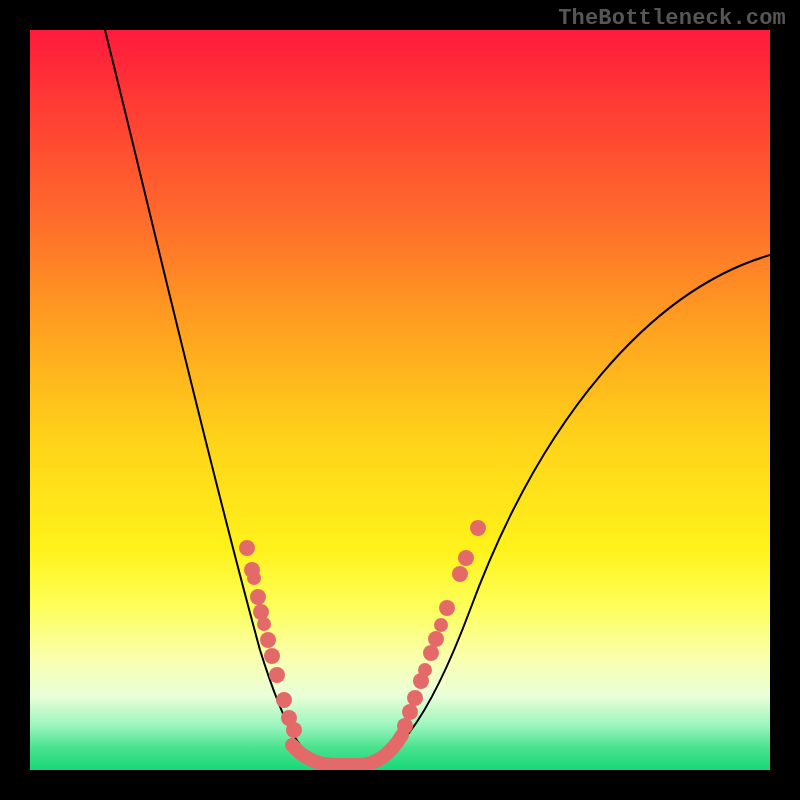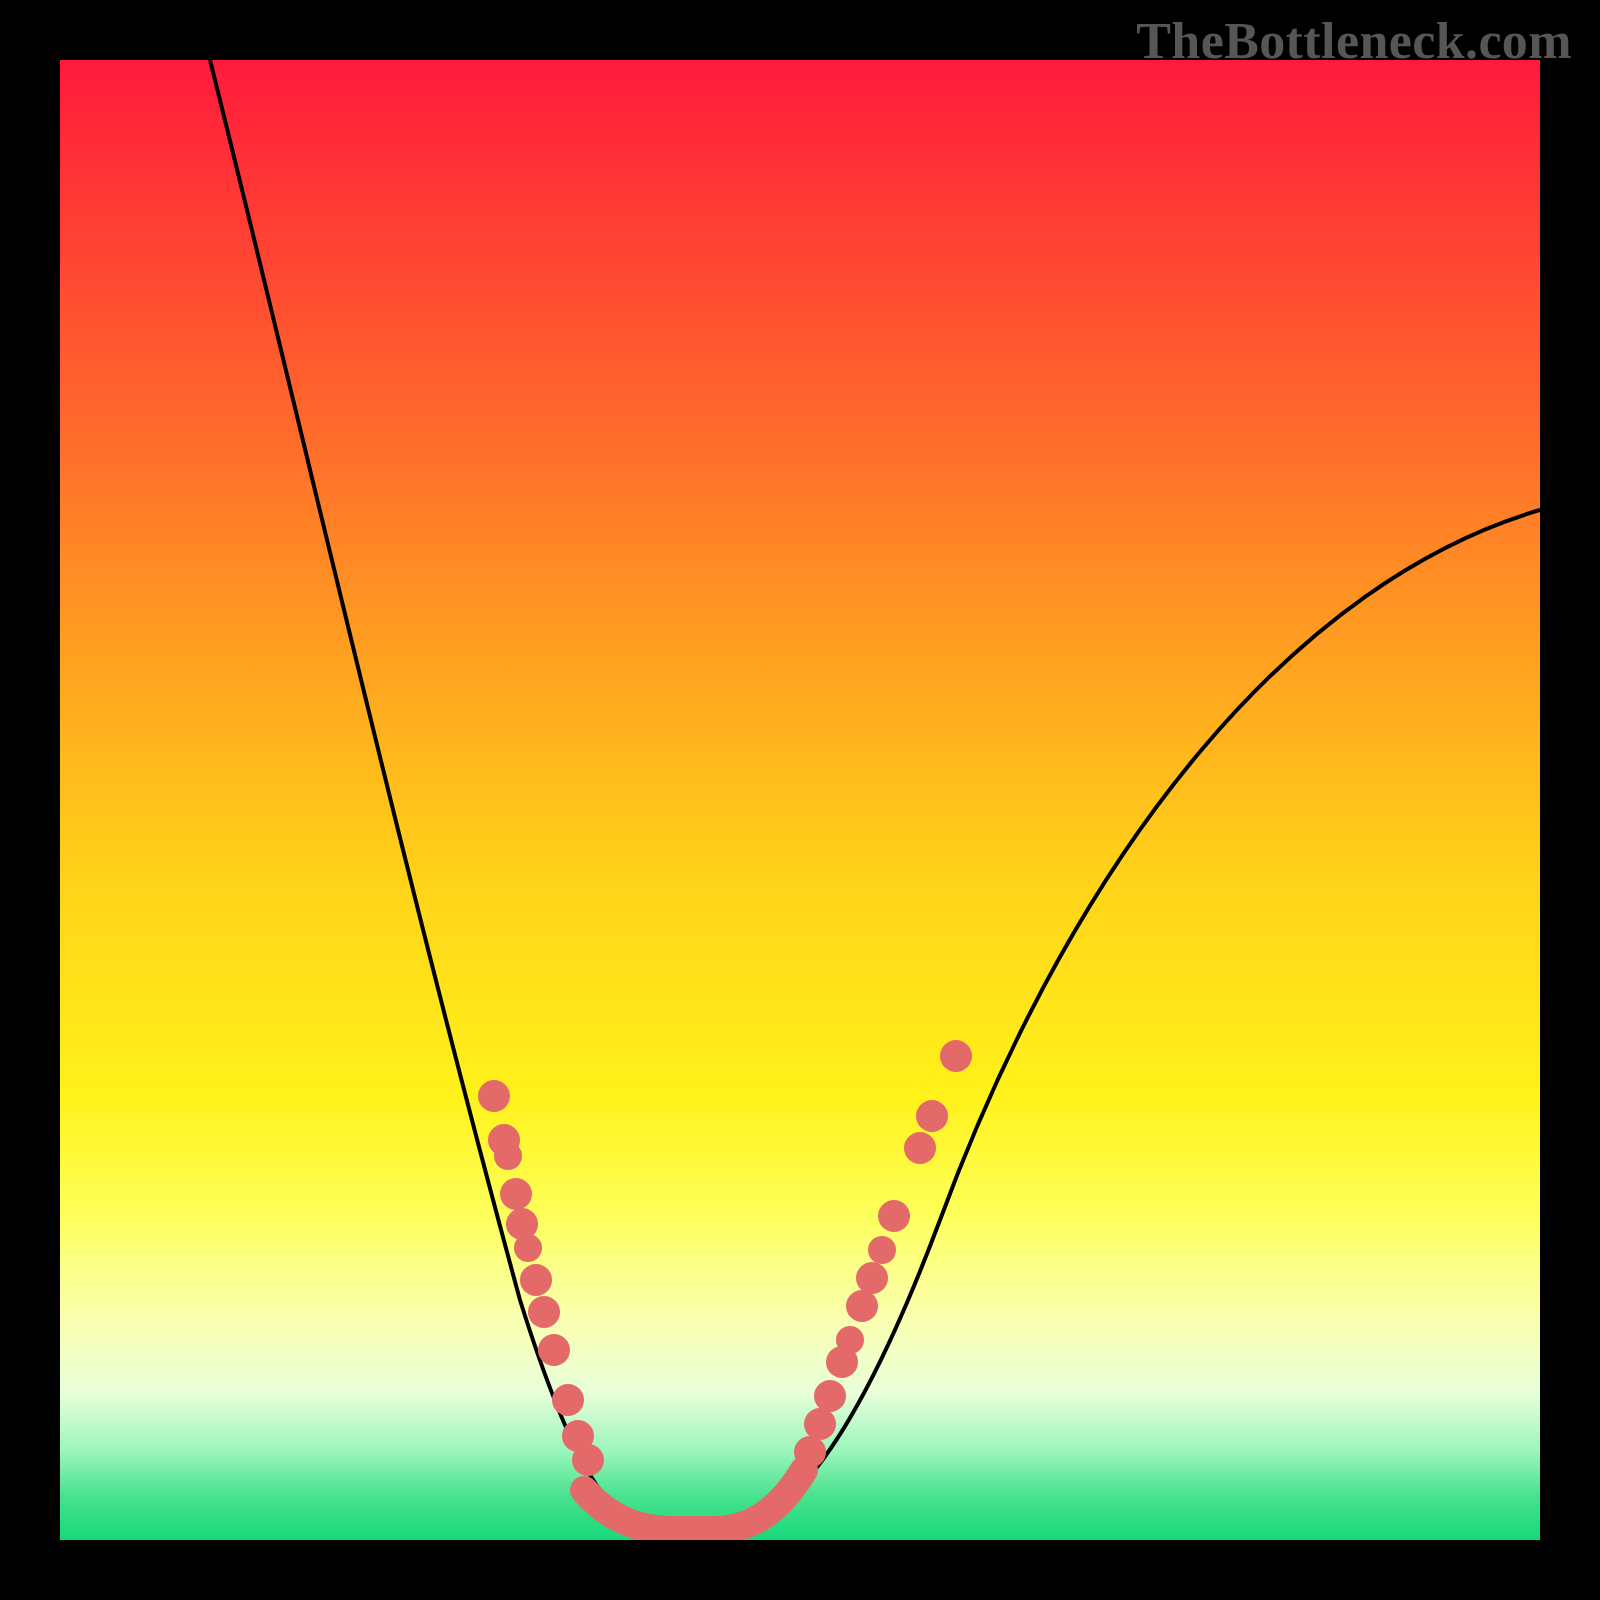--- a/index.html
+++ b/index.html
@@ -27,22 +27,22 @@
       #faffb0 85%,
       #e9ffd9 90%,
       #9bf5bc 94%,
       #49e28f 97%,
       #17d878 100%);
   }
   .watermark {
     position: absolute;
     top: 6px;
     right: 14px;
-    font-family: Liberation Serif, serif;
-    font-size: 26px;
+    font-family: Liberation Mono, monospace;
+    font-size: 22px;
     font-weight: 600;
     color: #565656;
     letter-spacing: 0.2px;
     z-index: 5;
   }
   svg.curve {
     position: absolute;
     left: 0; top: 0;
     width: 740px; height: 740px;
     z-index: 3;

